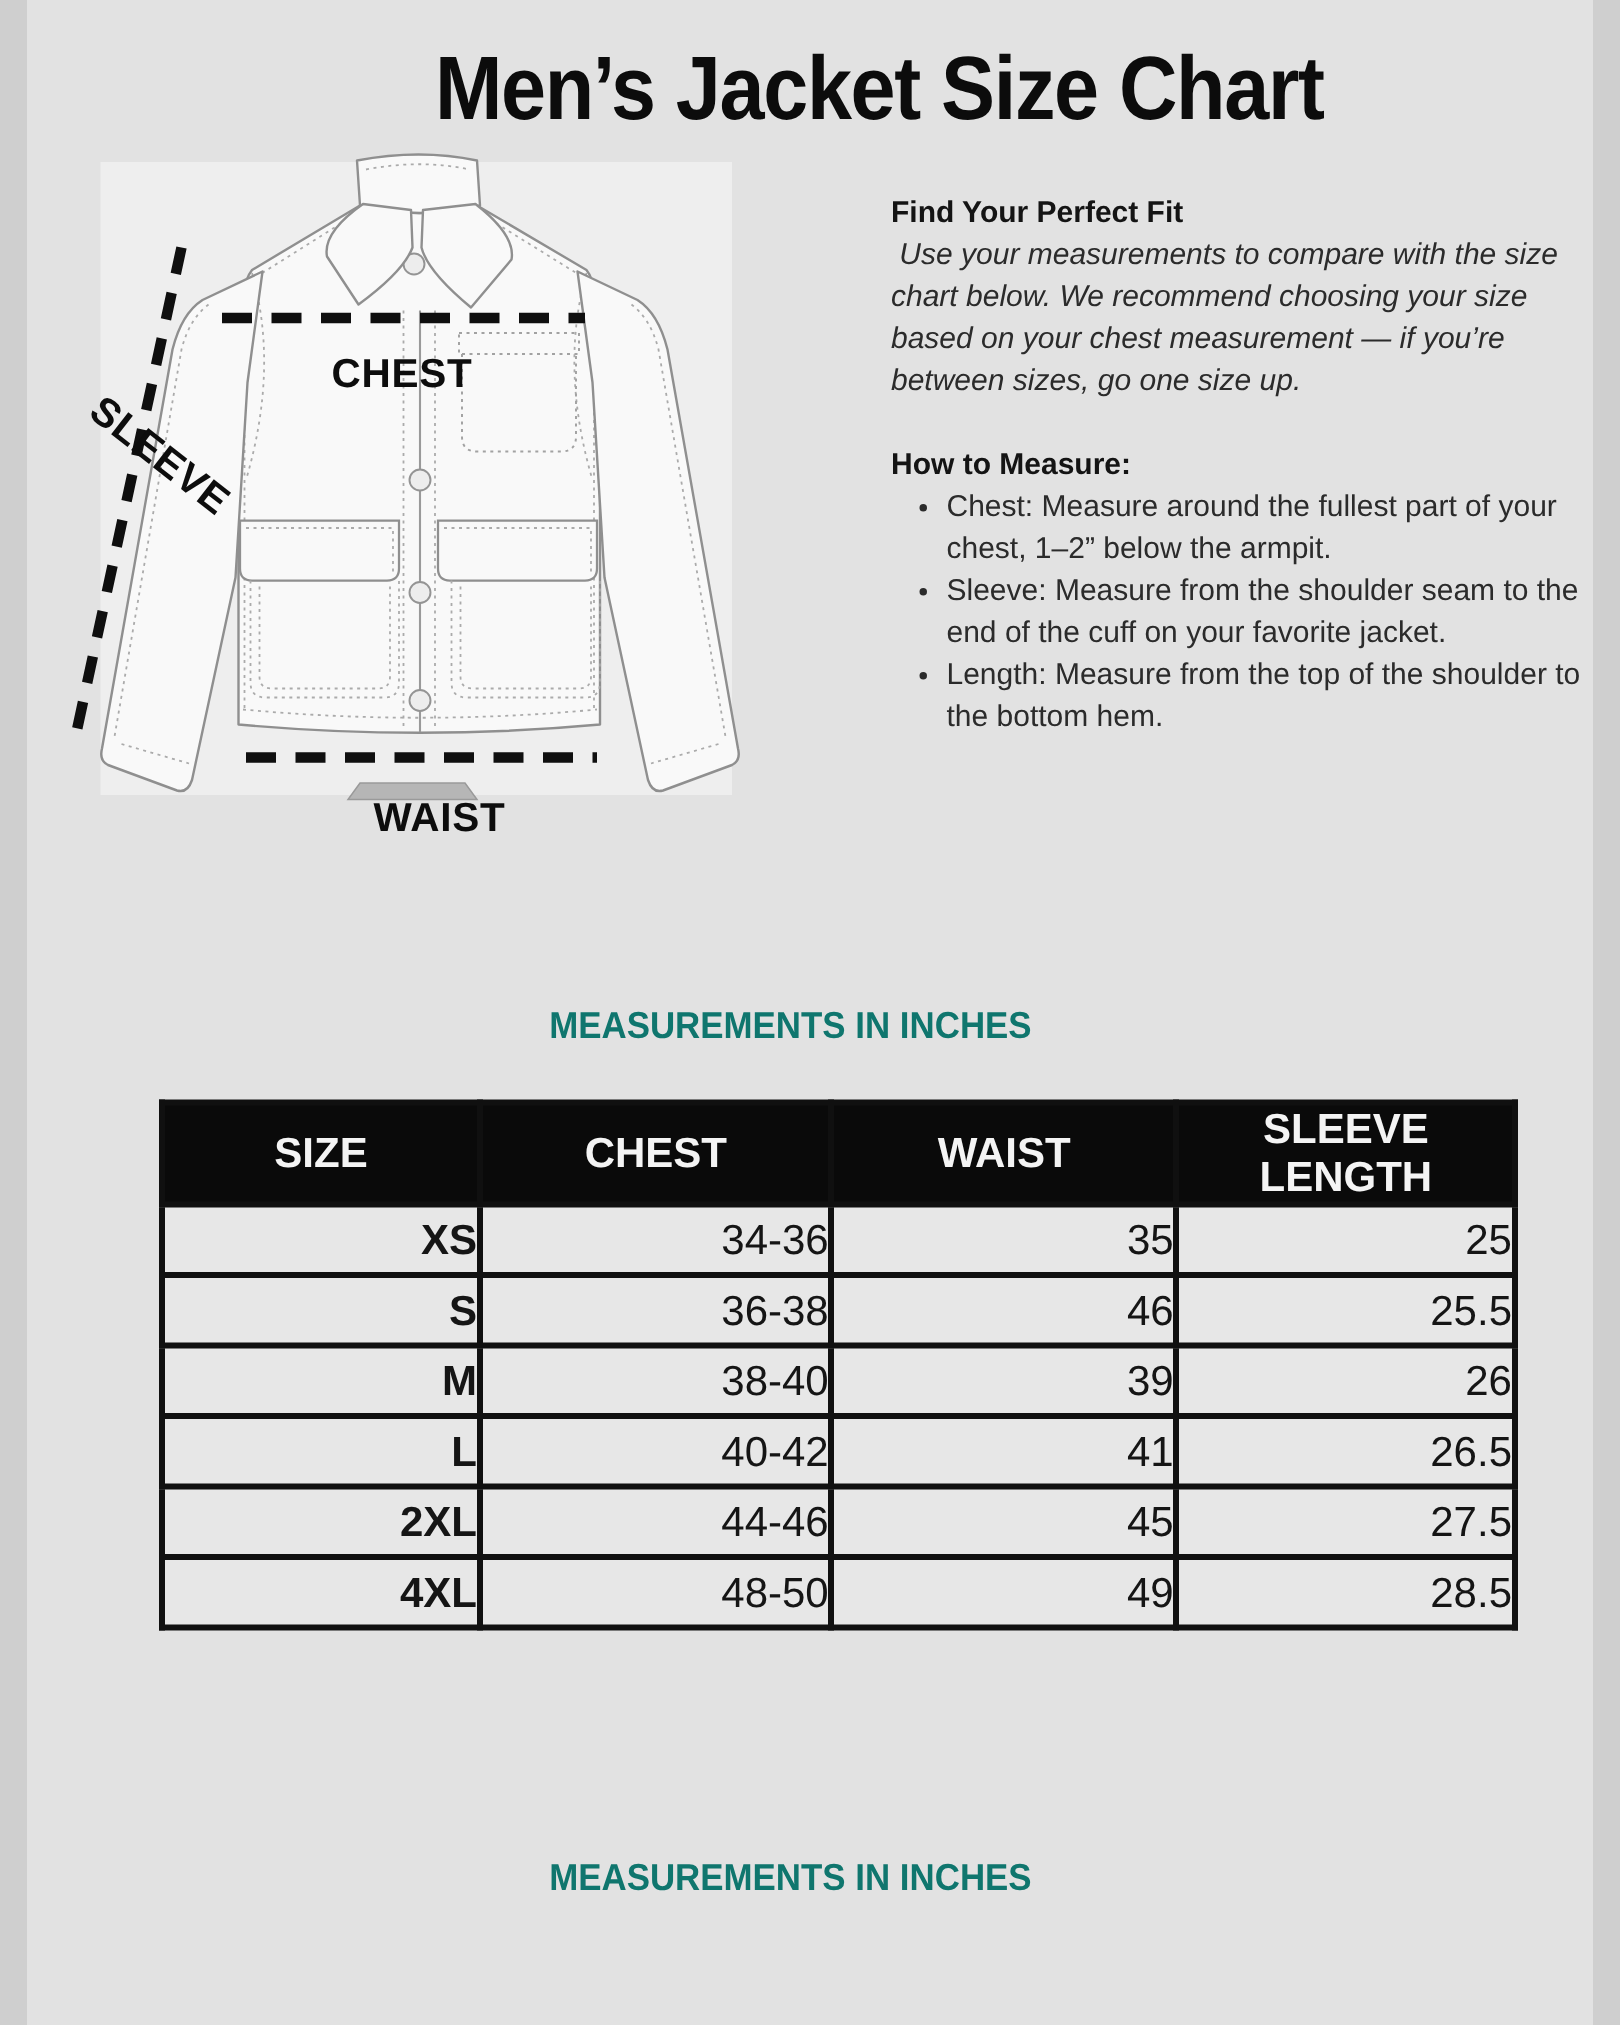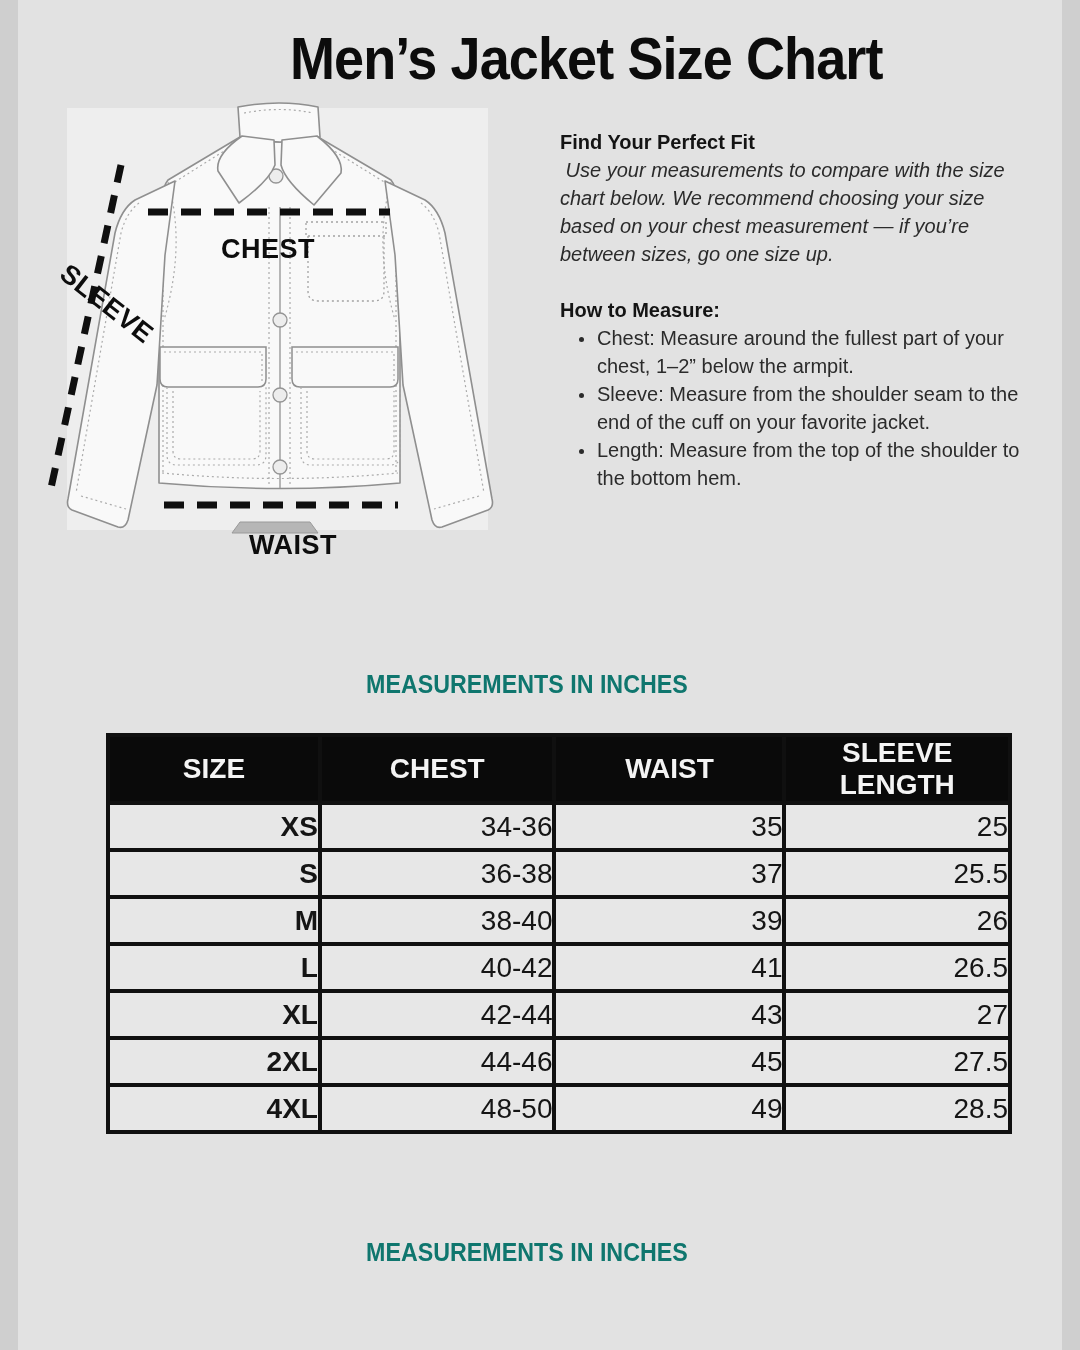--- a/index.html
+++ b/index.html
@@ -14,21 +14,21 @@
     text-align:center; font-size:60px; font-weight:800; color:#0c0c0c;
     letter-spacing:-1px; white-space:nowrap;
   }
   .title .cnd { display:inline-block; transform:scaleX(0.90); transform-origin:center; }
   .diagram { position:absolute; left:0; top:95px; width:490px; height:480px; }
   .diagram-label {
     font-family:"Liberation Sans", sans-serif;
     font-weight:700; font-size:27px; fill:#0d0d0d; letter-spacing:0.5px;
   }
   .info {
-    position:absolute; left:542px; top:128px; width:474px;
+    position:absolute; left:576px; top:128px; width:474px;
     font-size:20px; line-height:28px; color:#2b2b2b;
   }
   .info-heading { font-weight:700; color:#141414; }
   .info-intro { margin:0 0 28px 0;font-style:italic; }
   .measure-list { margin:0; padding-left:36px; }
   .measure-list li { padding-left:1px; }
   .measure-list li::marker { color:#2b2b2b; font-size:17px; }
   .measure-caption {
     position:absolute; left:0; width:1018px; text-align:center;
     font-size:25px; font-weight:800; color:#0f766e; letter-spacing:0;
@@ -170,42 +170,36 @@
     <tbody>
       <tr>
         <td class="size-col">XS</td>
         <td>34-36</td>
         <td>35</td>
         <td>25</td>
       </tr>
       <tr>
         <td class="size-col">S</td>
         <td>36-38</td>
-        <td>37</td>
+        <td>46</td>
         <td>25.5</td>
       </tr>
       <tr>
         <td class="size-col">M</td>
         <td>38-40</td>
         <td>39</td>
         <td>26</td>
       </tr>
       <tr>
         <td class="size-col">L</td>
         <td>40-42</td>
         <td>41</td>
         <td>26.5</td>
       </tr>
       <tr>
-        <td class="size-col">XL</td>
-        <td>42-44</td>
-        <td>43</td>
-        <td>27</td>
-      </tr>
-      <tr>
         <td class="size-col">2XL</td>
         <td>44-46</td>
         <td>45</td>
         <td>27.5</td>
       </tr>
       <tr>
         <td class="size-col">4XL</td>
         <td>48-50</td>
         <td>49</td>
         <td>28.5</td>

